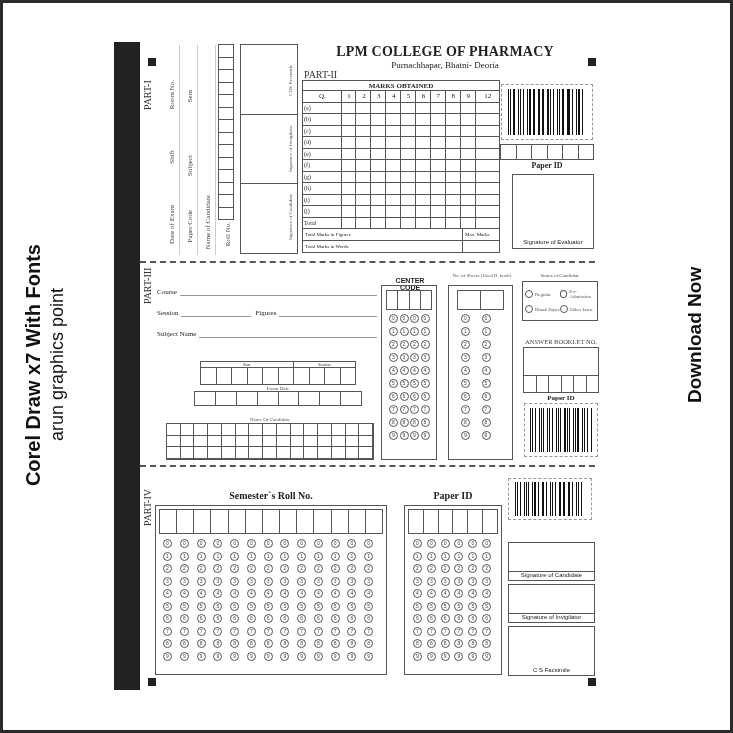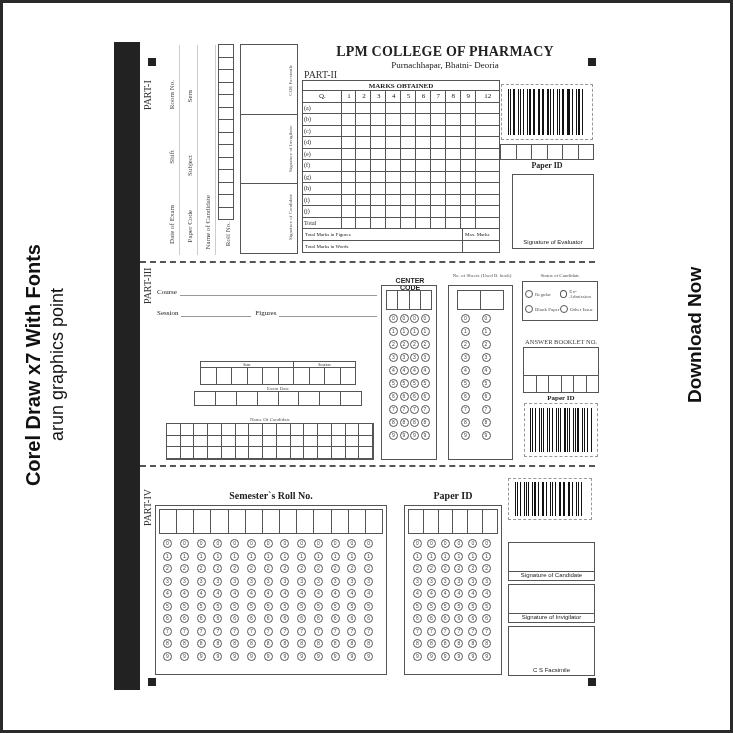--- a/index.html
+++ b/index.html
@@ -325,20 +325,24 @@
   <div style="display:flex;align-items:flex-end;height:11px;">
     <span>Course</span>
     <span class="line" style="flex:1;margin-left:3px;"></span>
   </div>
   <div style="display:flex;align-items:flex-end;height:11px;margin-top:10px;">
     <span>Session</span>
     <span class="line" style="width:70px;margin-left:3px;"></span>
     <span style="margin-left:4px;">Figures</span>
     <span class="line" style="flex:1;margin-left:3px;"></span>
   </div>
+  <div style="display:flex;align-items:flex-end;height:11px;margin-top:10px;">
+    <span>Subject Name</span>
+    <span class="line" style="flex:1;margin-left:3px;"></span>
+  </div>
 </div>
 
 <div class="abs box" style="left:200px;top:361px;width:156px;height:24px;">
   <div style="display:flex;height:6px;border-bottom:1px solid #555;font-size:4px;text-align:center;">
     <div style="flex:6;border-right:1px solid #555;">Sem</div>
     <div style="flex:4;">Session</div>
   </div>
   <div style="display:flex;height:17px;">
     <div style="flex:1;border-right:1px solid #555;"></div>
       <div style="flex:1;border-right:1px solid #555;"></div>

